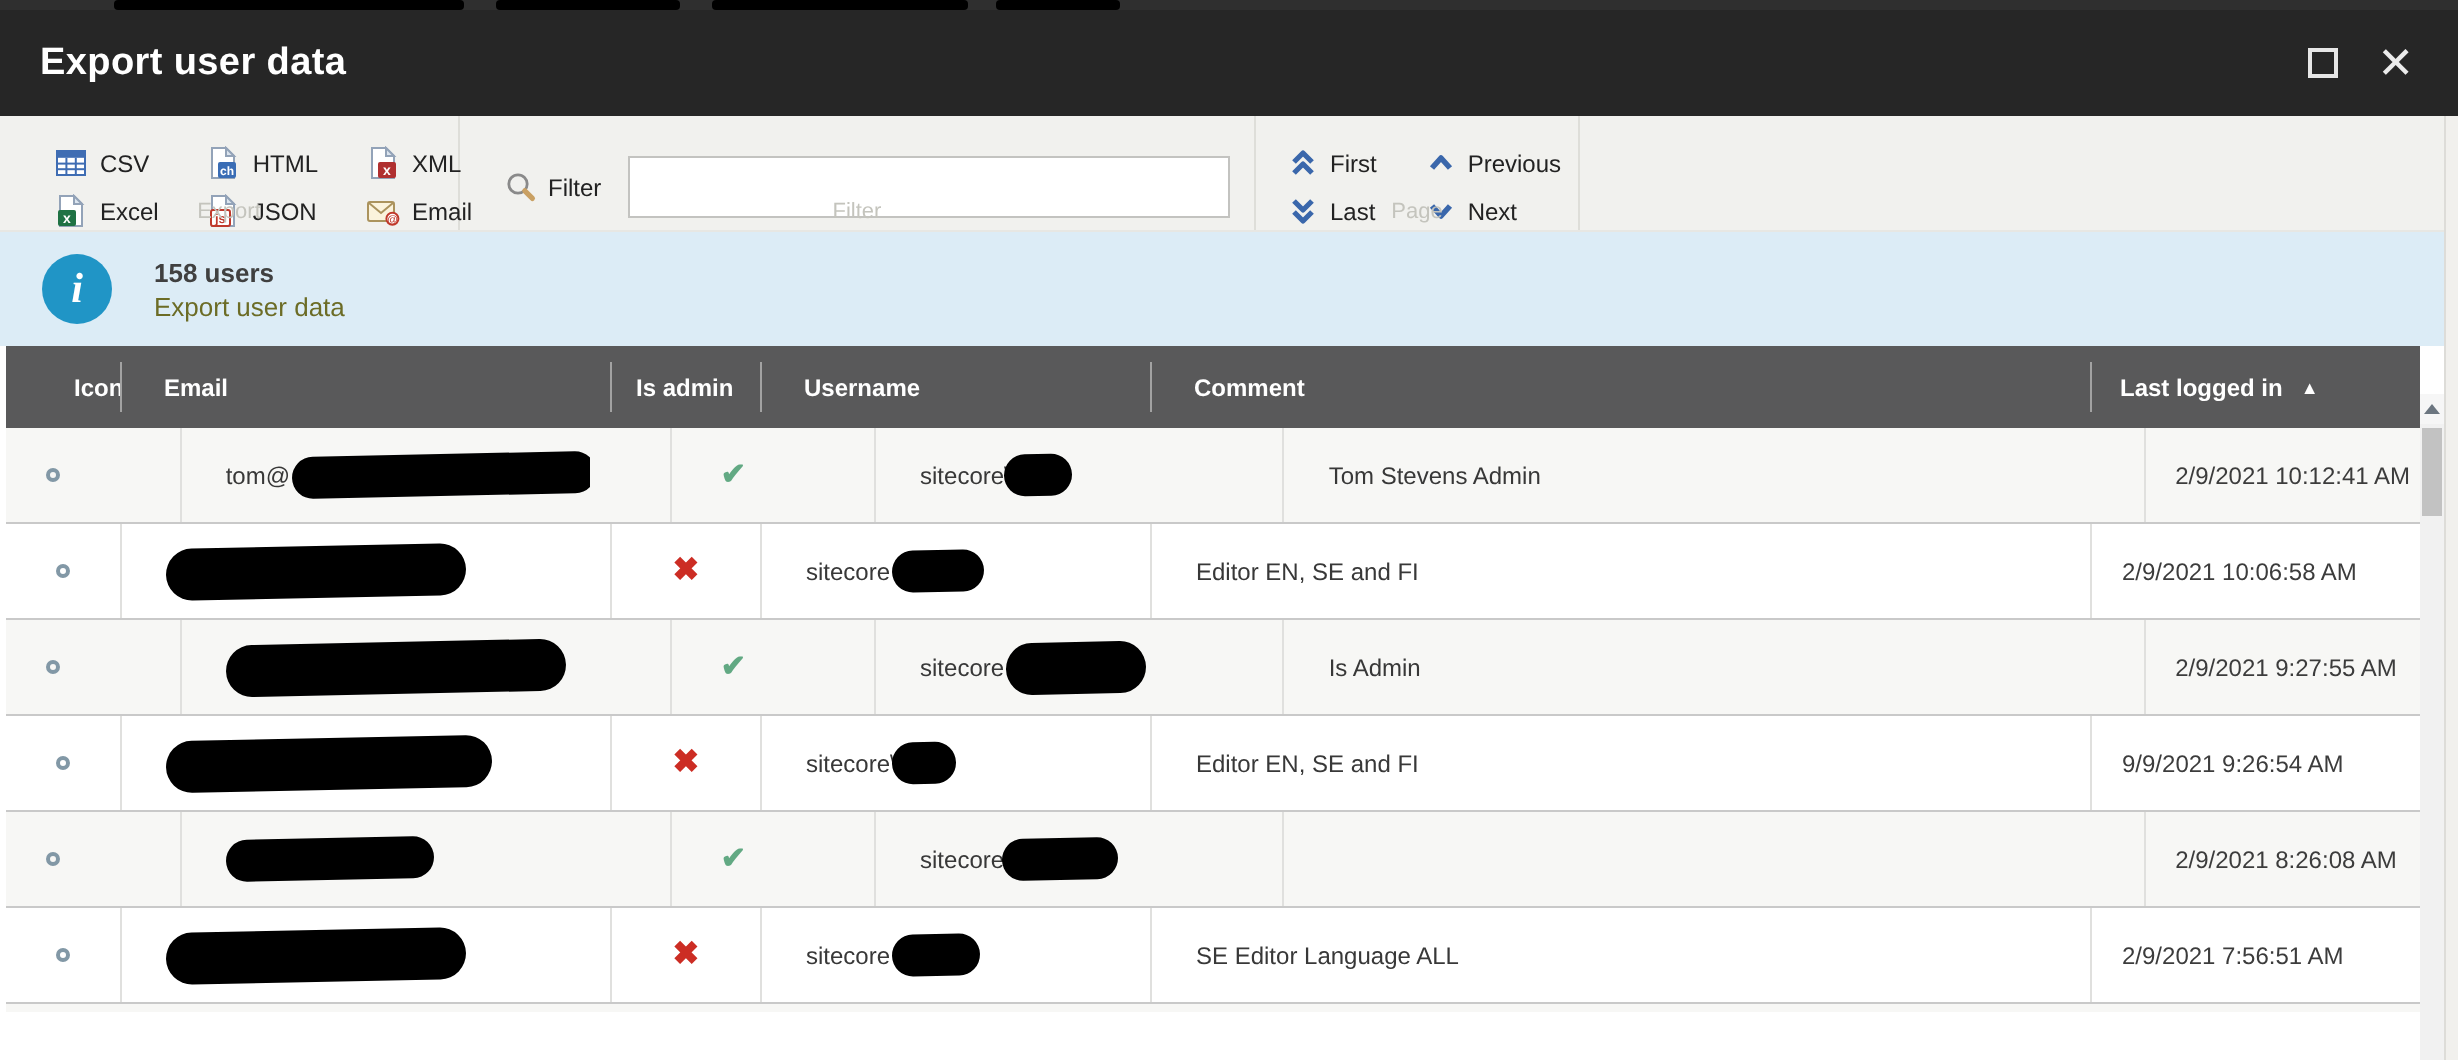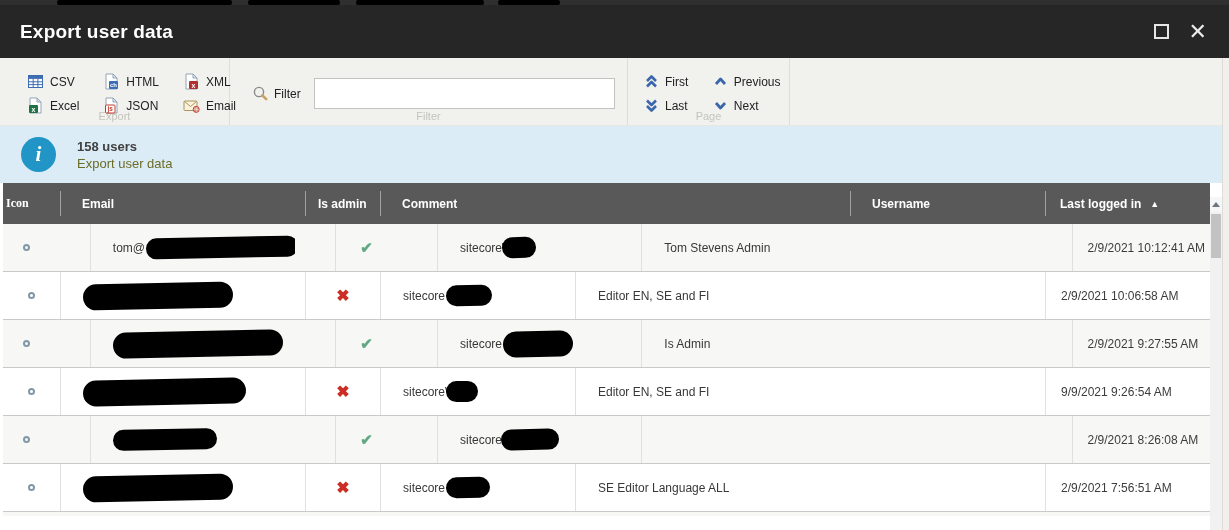--- a/index.html
+++ b/index.html
@@ -12,21 +12,21 @@
 
   
   .titlebar { height:53px; background:#262626; display:flex; align-items:center; padding:0 22px 0 20px; }
   .titlebar .title { color:#fff; font-size:19px; font-weight:bold; letter-spacing:.2px; }
   .win-controls { margin-left:auto; display:flex; align-items:center; gap:20px; }
   .btn-win { background:none; border:none; cursor:pointer; display:flex; align-items:center; justify-content:center; padding:0; }
   .max-glyph { display:block; width:15px; height:15px; border:2px solid #e6e6e6; }
   .close-glyph { color:#ececec; font-size:22px; line-height:1; font-weight:normal; }
 
   
-  .ribbon { height:68px; background:#f1f1ee; display:flex; border-bottom:1px solid #e7e7e3; }
+  .ribbon { height:58px; background:#f1f1ee; display:flex; border-bottom:1px solid #e7e7e3; }
   .rgroup { position:relative; height:100%; border-right:1px solid #deded9; }
   .glabel { position:absolute; bottom:3px; left:0; right:0; text-align:center; font-size:11px; color:#c4c4bd; }
   .g-export { width:230px; }
   .export-grid { display:grid; grid-auto-flow:column; grid-template-rows:repeat(2,auto); column-gap:24px; row-gap:7px; padding:15px 0 0 27px; }
   .rbtn { display:flex; align-items:center; gap:6px; background:none; border:none; font-family:inherit; font-size:12px; color:#222; cursor:pointer; padding:0; white-space:nowrap; }
   .g-filter { width:398px; }
   .filter-row { display:flex; align-items:center; padding:20px 0 0 22px; }
   .filter-row label { font-size:12px; color:#222; margin-left:5px; }
   .filter-input { margin-left:13px; width:301px; height:31px; border:1px solid #c3c3c0; background:#fff; font-family:inherit; font-size:13px; padding:0 8px; outline:none; }
   .g-page { width:162px; }
@@ -52,21 +52,21 @@
   .row.even { background:#ffffff; }
   .cell { height:100%; display:flex; align-items:center; font-size:12px; color:#383838; overflow:hidden; }
   .cell:not(:first-child) { border-left:1px solid #e0e0de; }
 
   .c-icon  { width:57px;  justify-content:center; }
   .c-email { width:245px; padding-left:22px; }
   .c-admin { width:75px;  justify-content:center; }
   .c-user  { width:195px; padding-left:22px; }
   .c-comment { width:470px; padding-left:22px; }
   .c-last  { width:165px; padding-left:15px; font-size:12px; color:#3c3c3c; }
-  .hc-icon  { width:57px;  padding-left:3px;font-family:Liberation Serif, serif; }
+  .hc-icon  { width:57px;  padding-left:34px; }
   .hc-email { width:245px; padding-left:22px; }
   .hc-admin { width:75px;  padding-left:13px; }
   .hc-user  { width:195px; padding-left:22px; }
   .hc-comment { width:470px; padding-left:22px; }
   .hc-last  { width:165px; padding-left:15px; }
 
   .ring { width:7px; height:7px; border:2px solid #8298a6; border-radius:50%; }
   .redact { display:inline-block; height:21px; background:#000; border-radius:11px; transform:rotate(-1.2deg); flex:0 0 auto; }
   .redact.tall { height:26px; border-radius:13px; }
   .mark { font-size:15px; font-weight:bold; line-height:1; }
@@ -252,25 +252,25 @@
   <div class="thead">
     <div class="hcell hc-icon">
         <span>Icon</span>
       </div>
     <div class="hcell hc-email">
         <span>Email</span>
       </div>
     <div class="hcell hc-admin">
         <span>Is admin</span>
       </div>
+    <div class="hcell hc-user">
+        <span>Username</span>
+      </div>
     <div class="hcell hc-comment">
         <span>Comment</span>
-      </div>
-    <div class="hcell hc-user">
-        <span>Username</span>
       </div>
     <div class="hcell hc-last">
         <span>Last logged in</span>
         <span class="sort-arrow">▲</span>
       </div>
   </div>
 
   <div class="row odd">
     <div class="cell c-icon">
         <span class="ring"></span>

